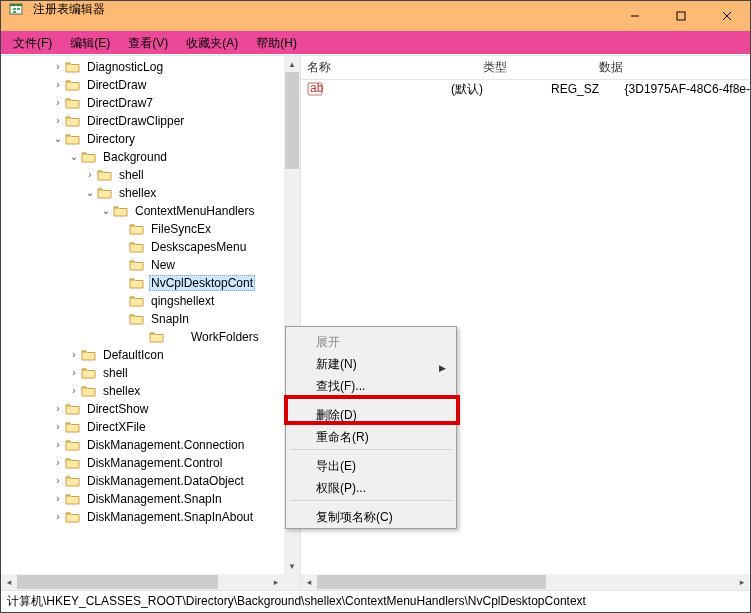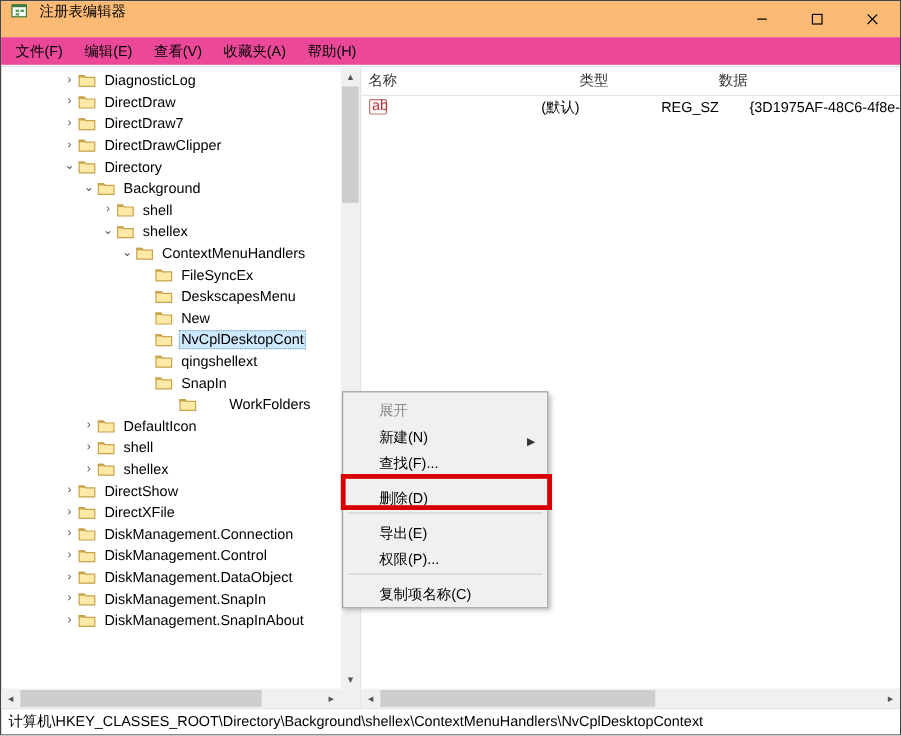--- a/index.html
+++ b/index.html
@@ -420,20 +420,23 @@
       <span>新建(N)</span>
       <span class="arrow">▶</span>
     </div>
   <div class="mi">
       <span>查找(F)...</span>
     </div>
   <div class="sep"></div>
   <div class="mi">
       <span>删除(D)</span>
     </div>
+  <div class="mi">
+      <span>重命名(R)</span>
+    </div>
   <div class="sep"></div>
   <div class="mi">
       <span>导出(E)</span>
     </div>
   <div class="mi">
       <span>权限(P)...</span>
     </div>
   <div class="sep"></div>
   <div class="mi">
       <span>复制项名称(C)</span>

